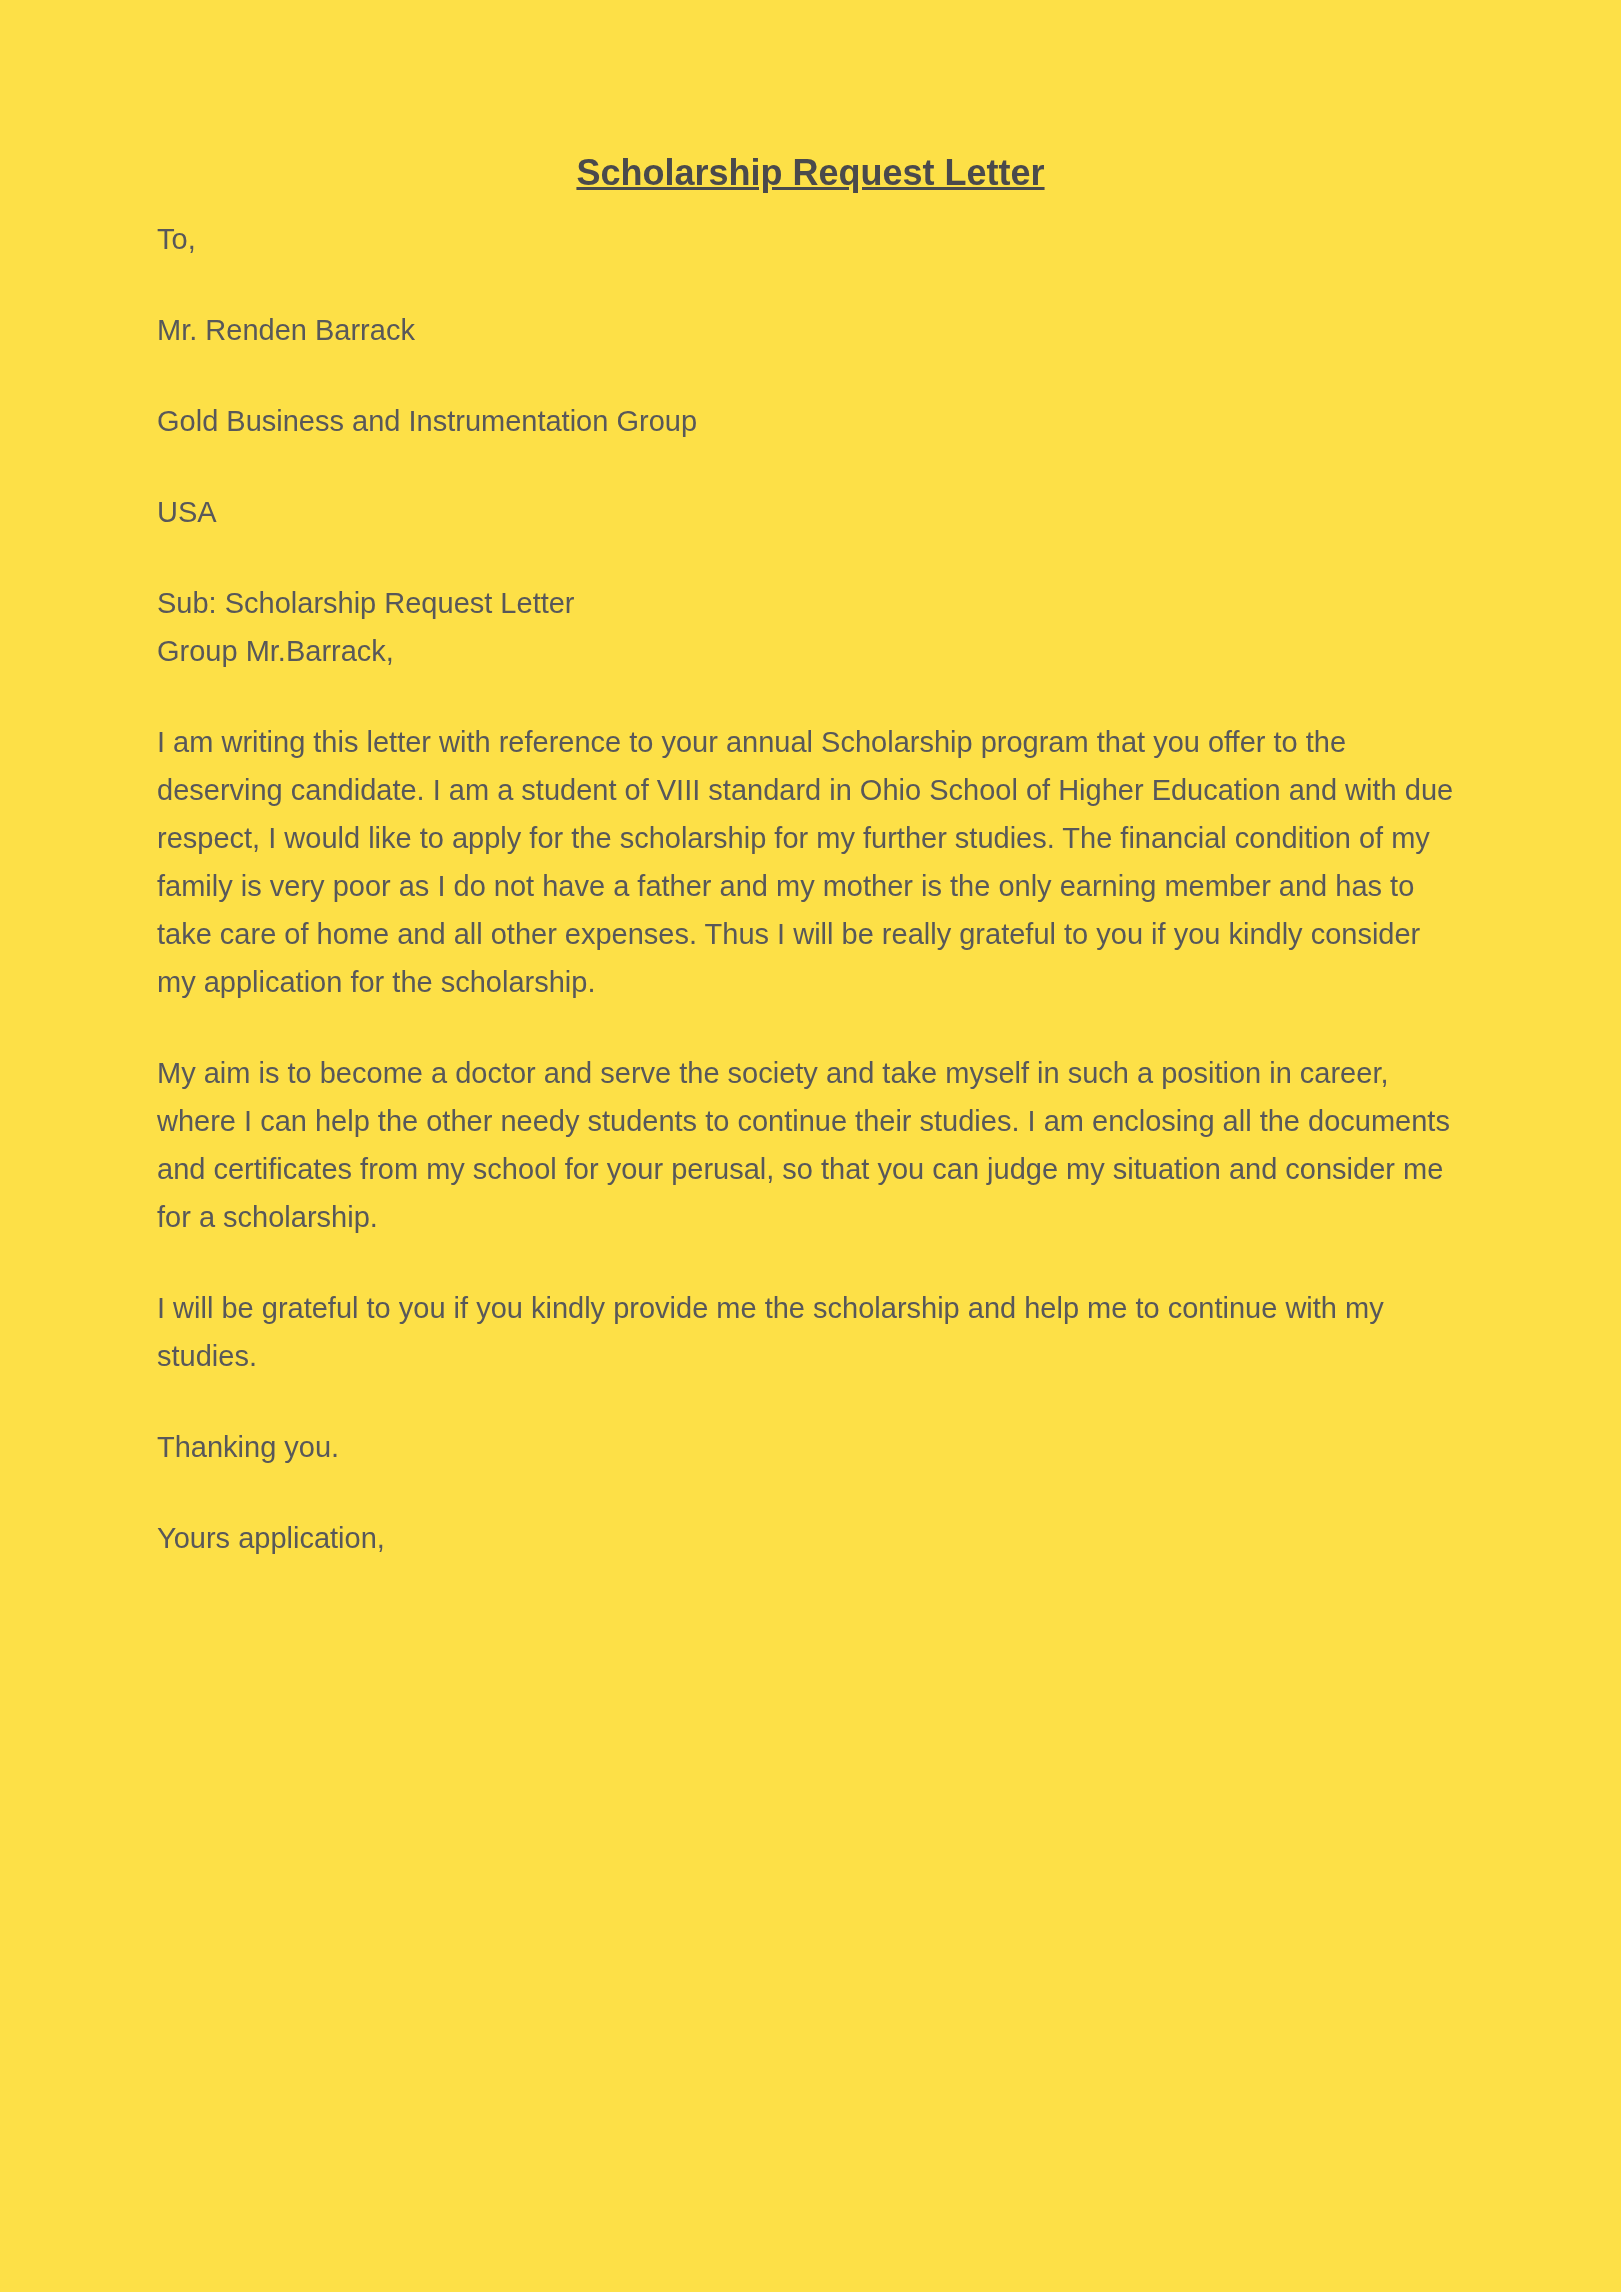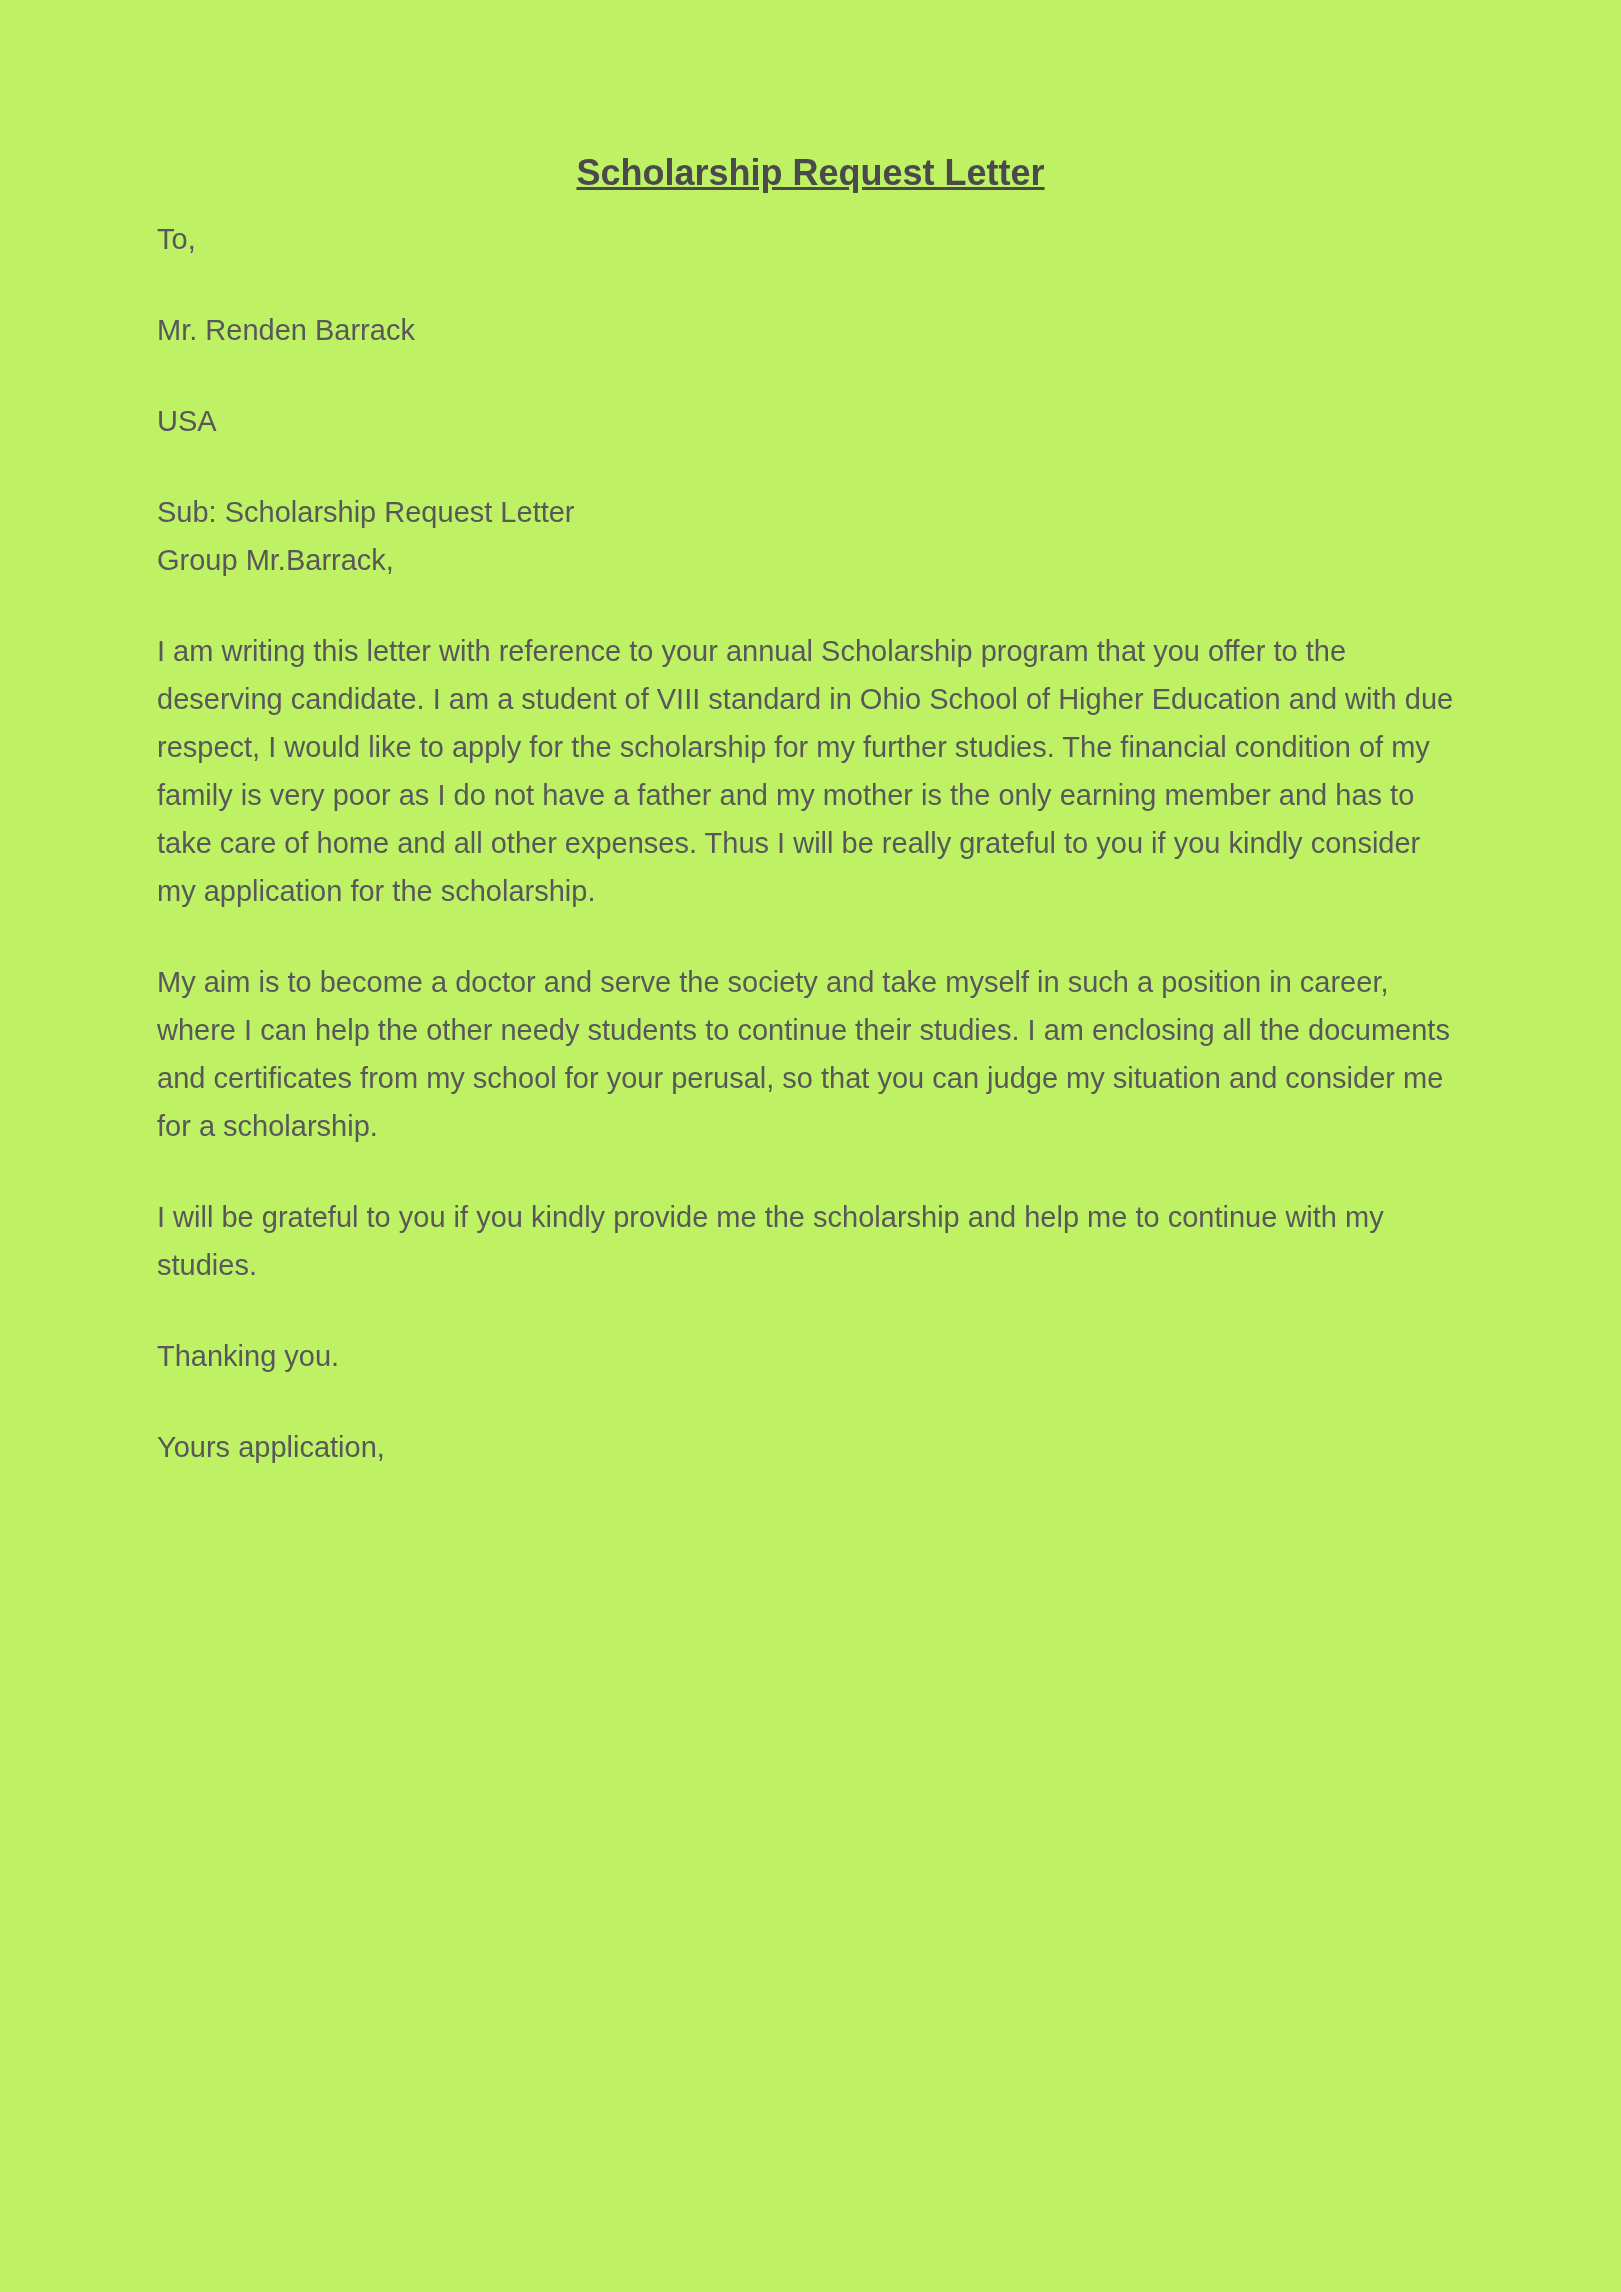--- a/index.html
+++ b/index.html
@@ -5,21 +5,21 @@
   html, body {
     margin: 0;
     padding: 0;
     background: #ffffff;
   }
   .page {
     position: relative;
     width: 1621px;
     height: 2293px;
     box-sizing: border-box;
-    background: #bef264;
+    background: #fde047;
     padding: 149px 157px 0 157px;
     font-family: "Liberation Sans", "DejaVu Sans", sans-serif;
     color: #58585a;
     font-size: 29px;
     line-height: 48px;
   }
   .letter-title {
     font-size: 36px;
     line-height: 48px;
     font-weight: bold;
@@ -44,20 +44,21 @@
 </head>
 <body>
 
 <div class="page">
 
   <h1 class="letter-title">Scholarship Request Letter</h1>
 
   <div>
     <p class="line">To,</p>
     <p class="line">Mr. Renden Barrack</p>
+    <p class="line">Gold Business and Instrumentation Group</p>
     <p class="line">USA</p>
   </div>
 
 
   <p class="line tight subject">Sub: Scholarship Request Letter</p>
   <p class="line">Group Mr.Barrack,</p>
 
   <p class="para">I am writing this letter with reference to your annual Scholarship program that you offer to the deserving candidate. I am a student of VIII standard in Ohio School of Higher Education and with due respect, I would like to apply for the scholarship for my further studies. The financial condition of my family is very poor as I do not have a father and my mother is the only earning member and has to take care of home and all other expenses. Thus I will be really grateful to you if you kindly consider my application for the scholarship.</p>
   <p class="para">My aim is to become a doctor and serve the society and take myself in such a position in career, where I can help the other needy students to continue their studies. I am enclosing all the documents and certificates from my school for your perusal, so that you can judge my situation and consider me for a scholarship.</p>
   <p class="para">I will be grateful to you if you kindly provide me the scholarship and help me to continue with my studies.</p>

